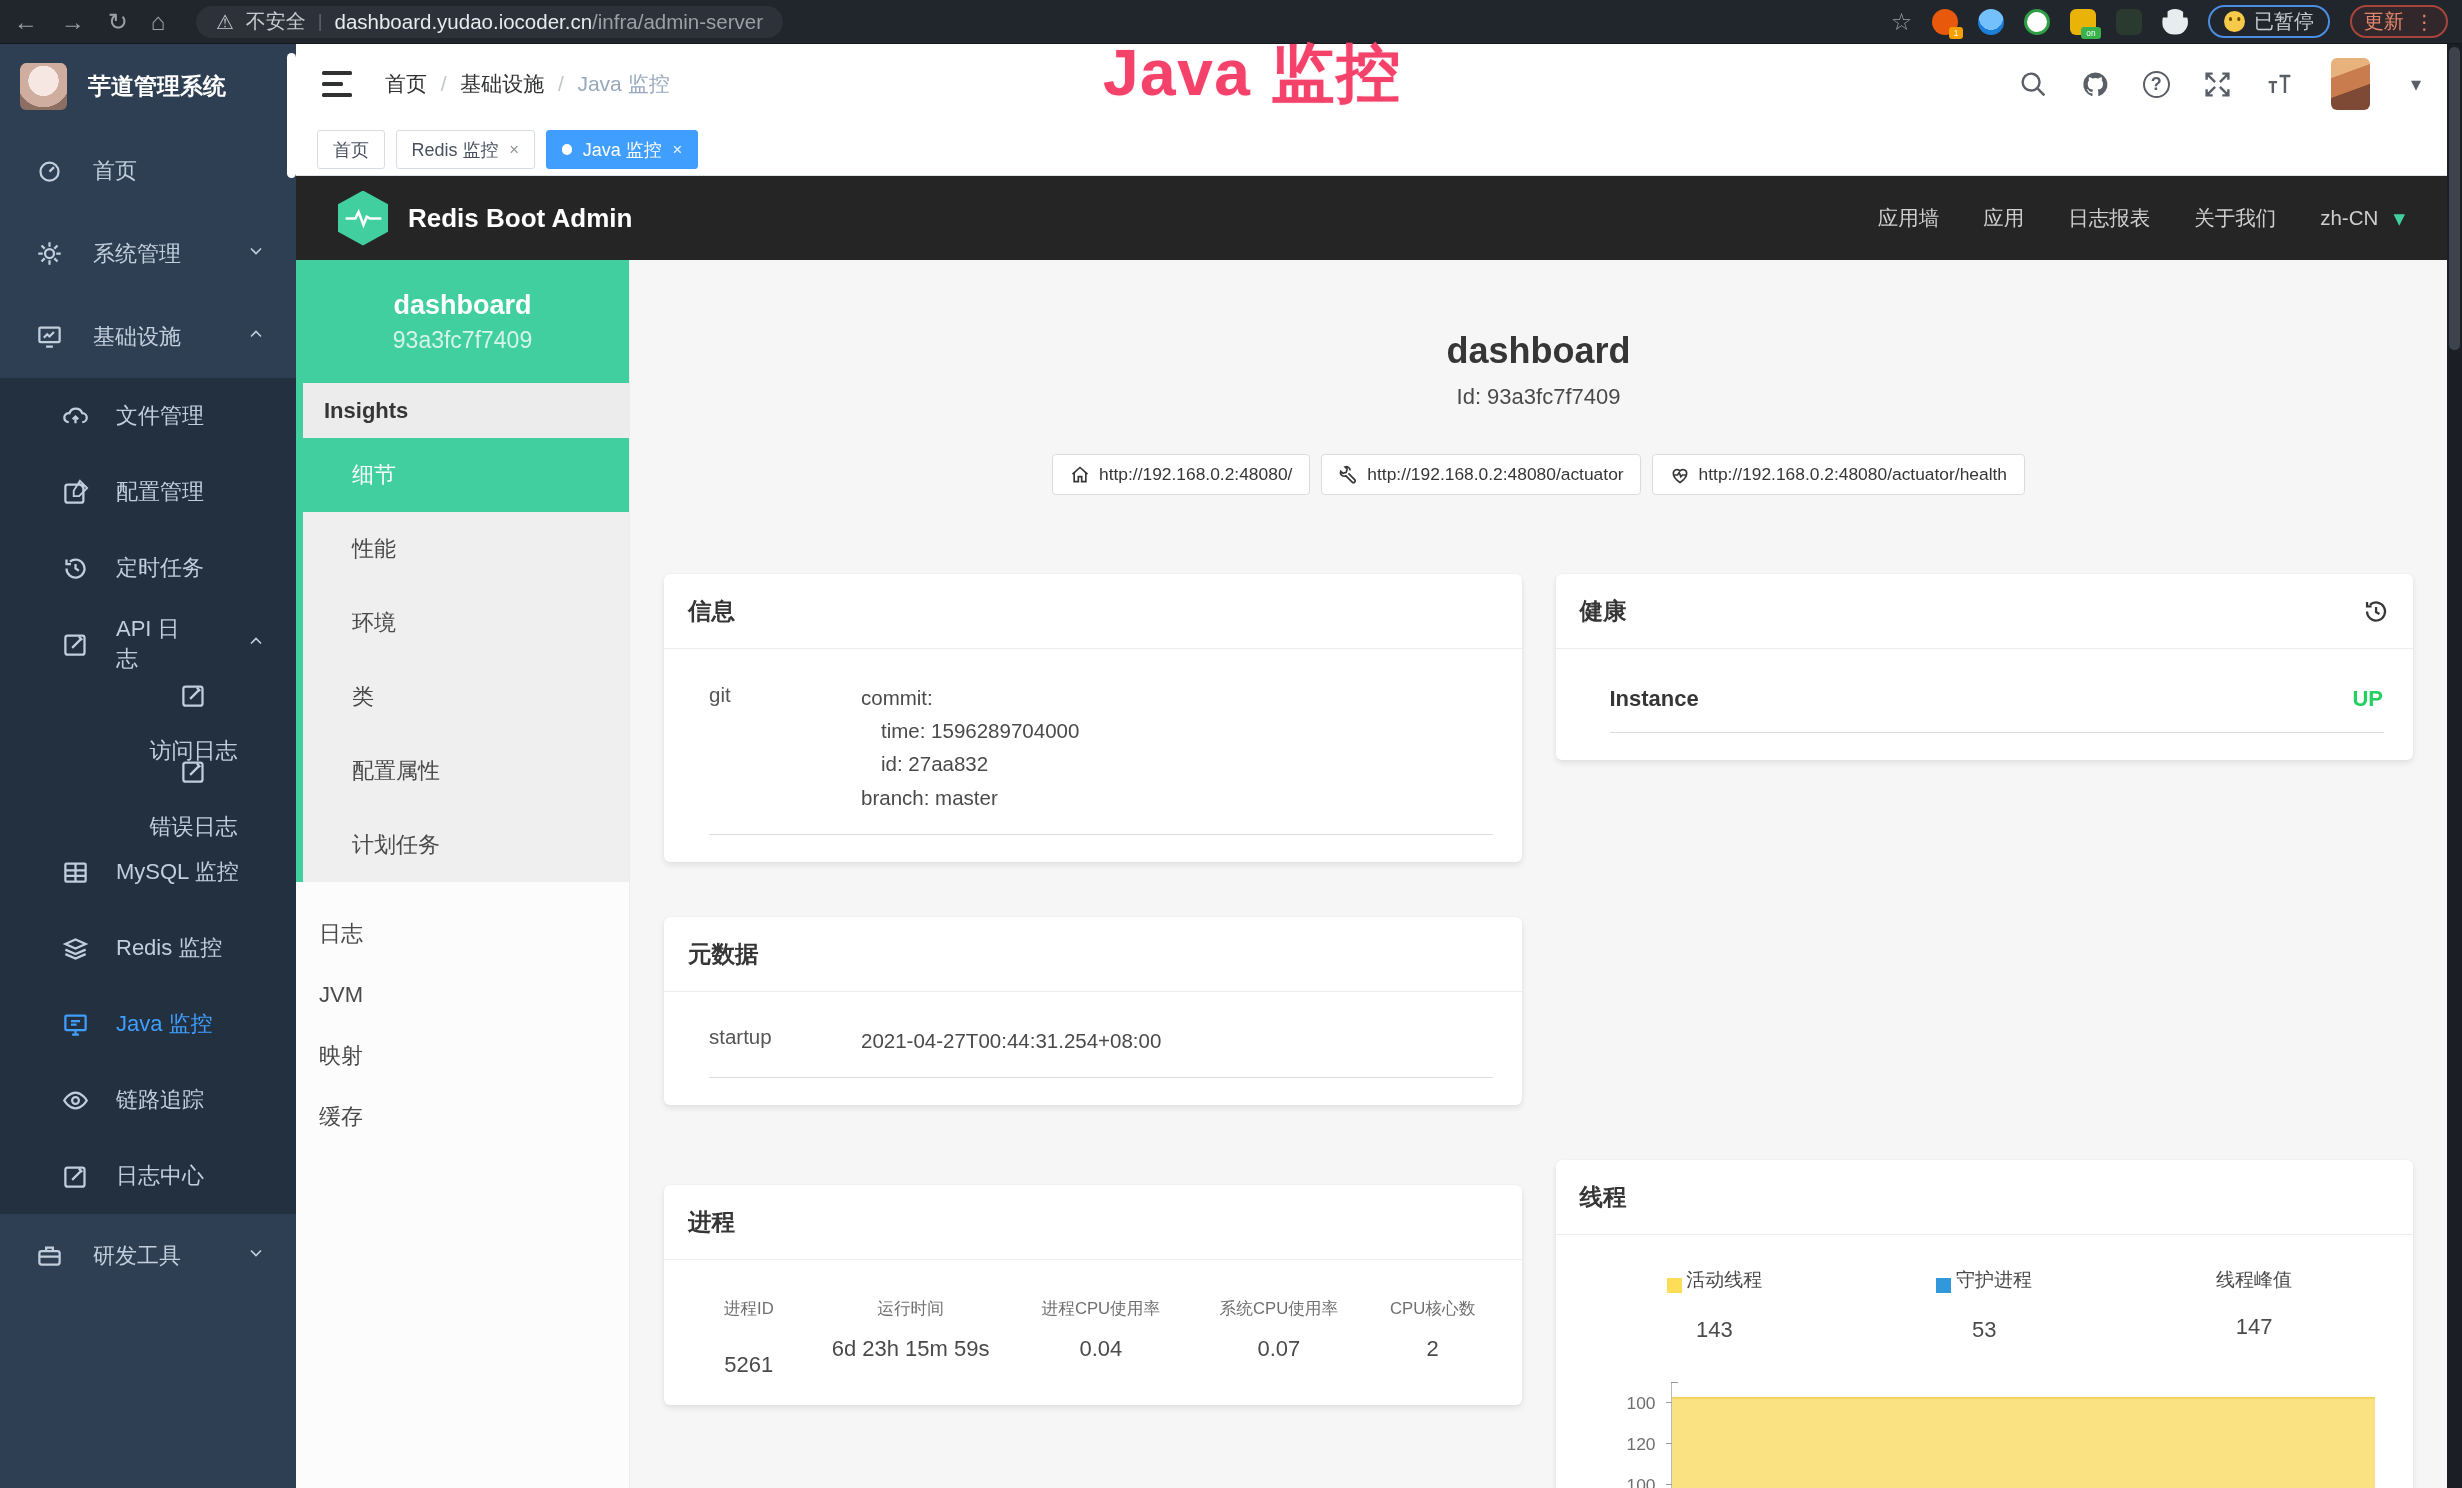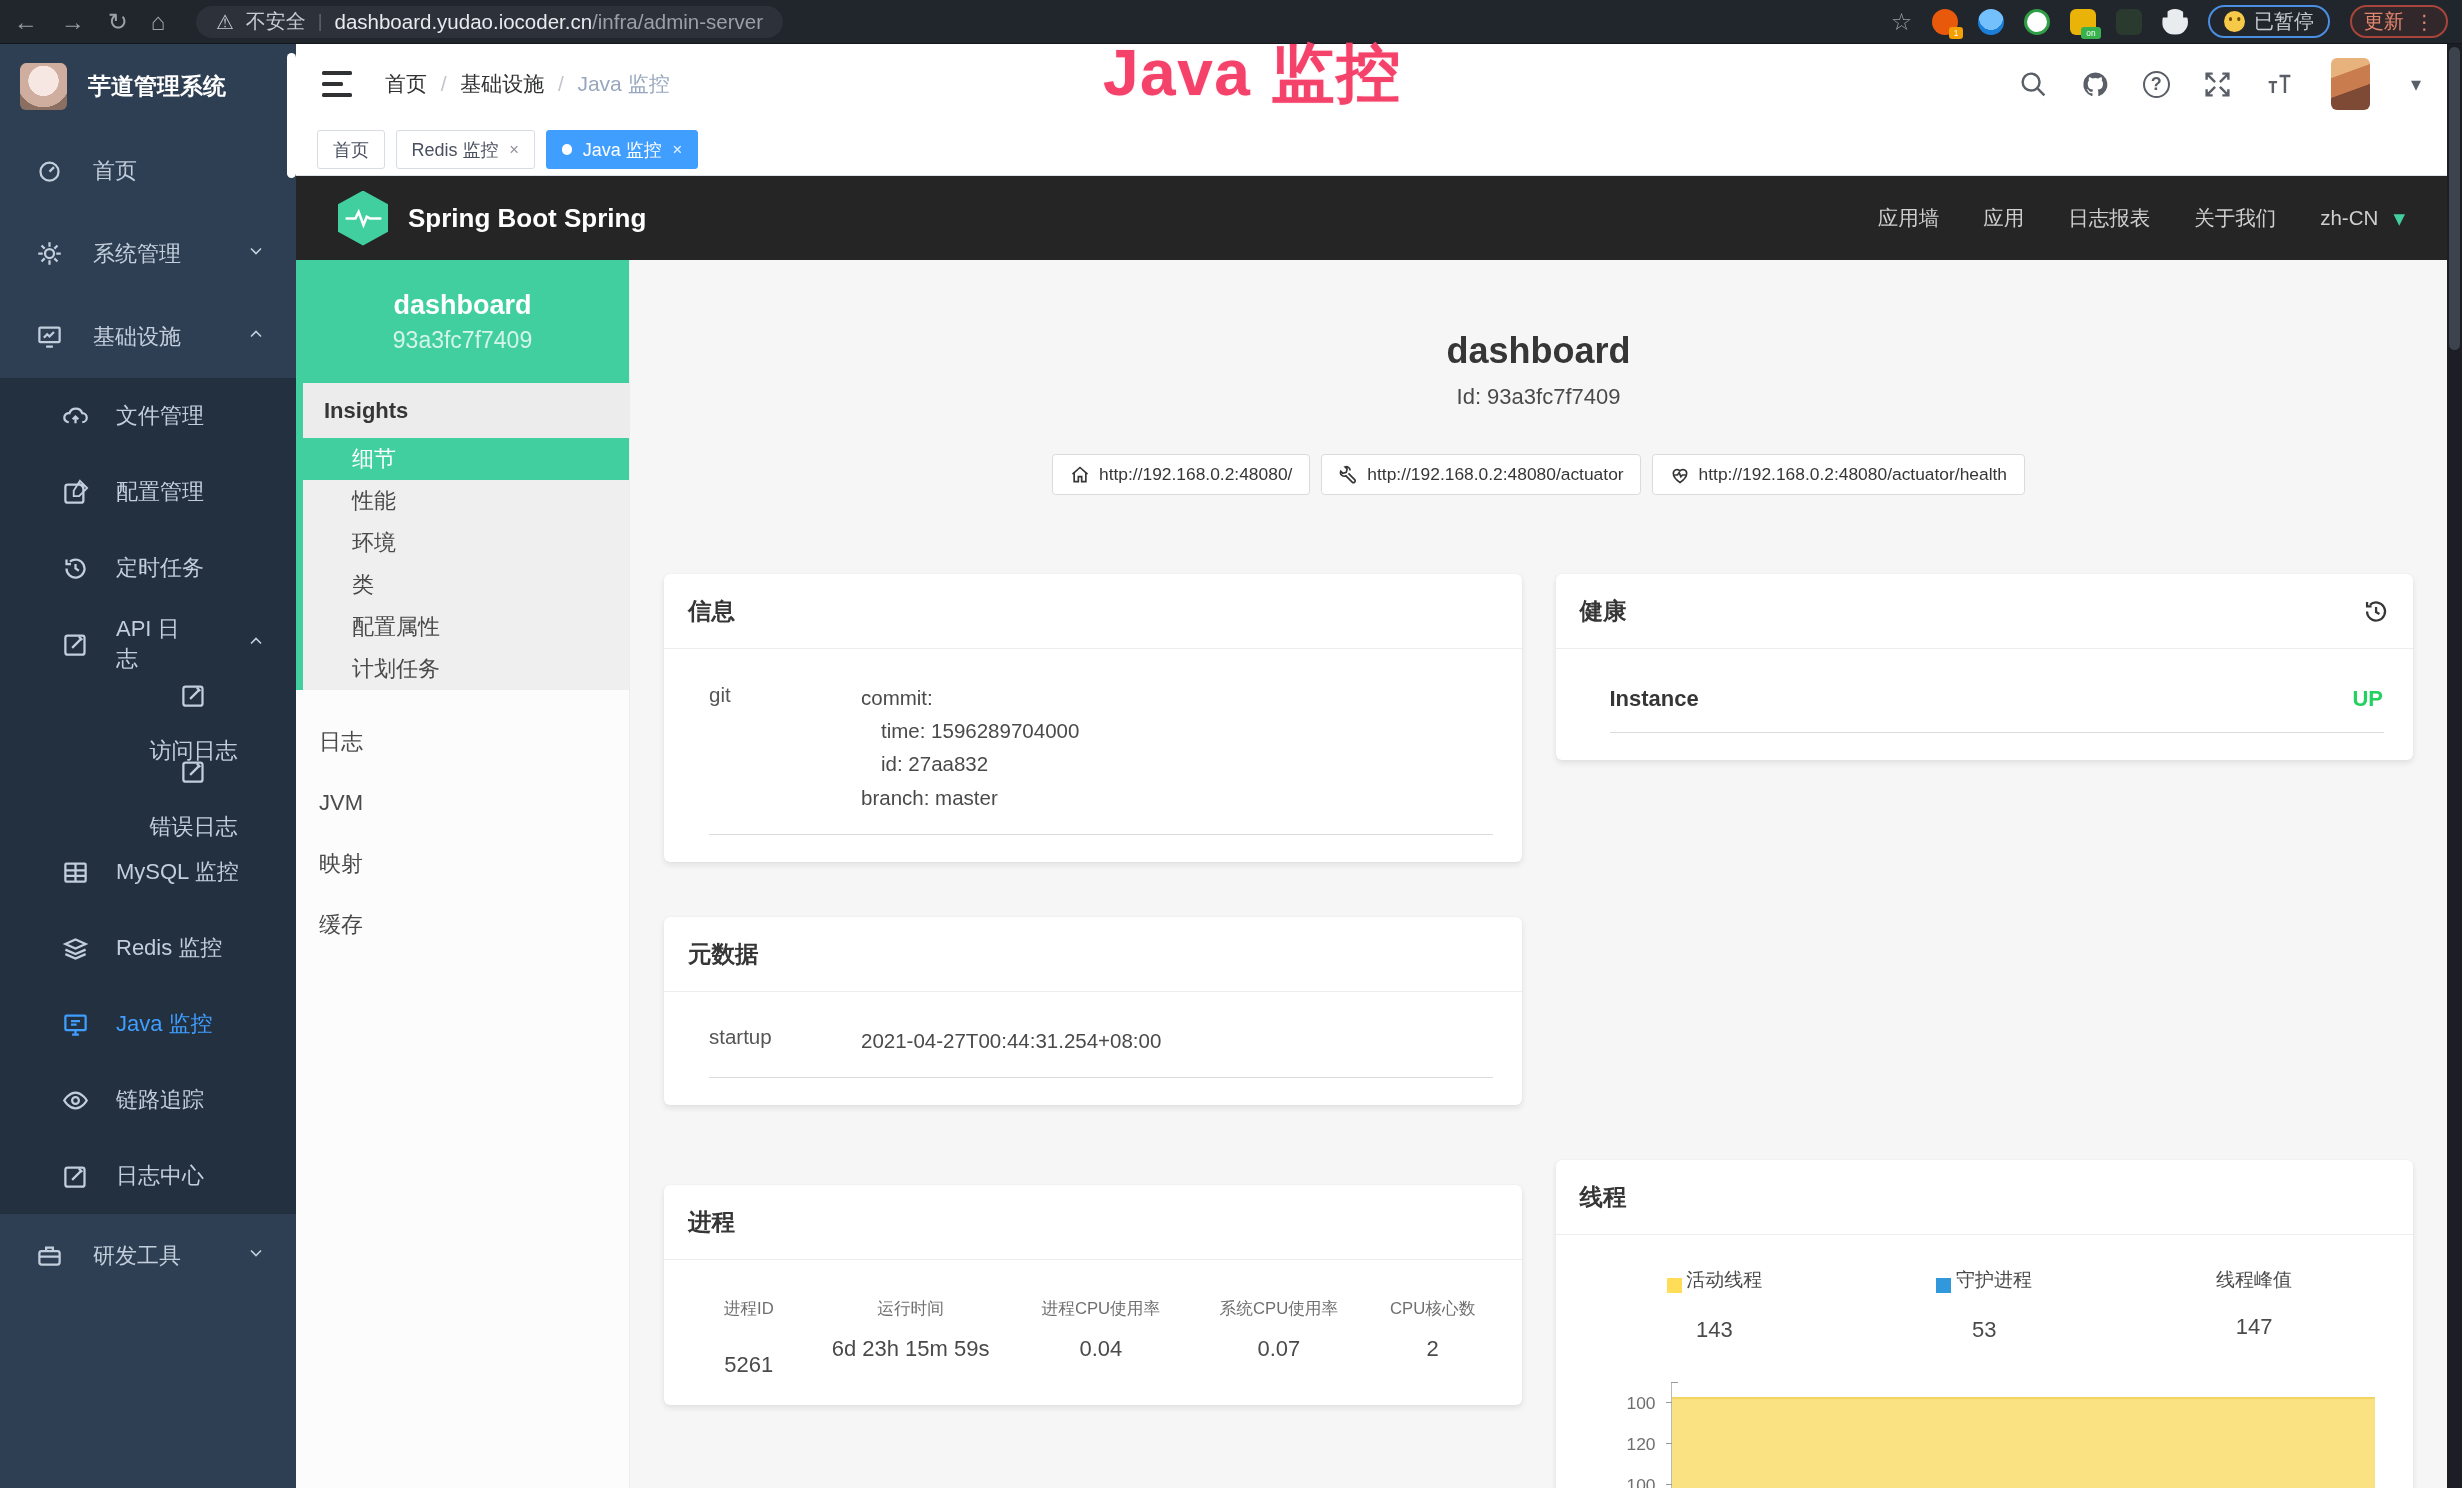--- a/index.html
+++ b/index.html
@@ -100,21 +100,21 @@
   
   .sba-body { flex:1; display:flex; min-height:0; }
   .sba-side { width:334px; flex:none; background:#fcfcfc; border-right:1.5px solid #ececec; }
   .inst-head { height:123px; background:#42cfa0; display:flex; flex-direction:column; align-items:center;
                justify-content:center; gap:6px; }
   .inst-name { color:#fff; font-size:27px; font-weight:bold; }
   .inst-id { color:rgba(255,255,255,.78); font-size:23px; }
   .insights-group { border-left:7.6px solid #42cfa0; background:#efefef; }
   .g-head { height:55px; display:flex; align-items:center; padding-left:21px; font-size:22px; font-weight:bold;
             color:#363636; background:#ececec; }
-  .g-item { height:42px; display:flex; align-items:center; padding-left:49px; font-size:22px; color:#4a4a4a; }
+  .g-item { height:74px; display:flex; align-items:center; padding-left:49px; font-size:22px; color:#4a4a4a; }
   .g-item.active { background:#42cfa0; color:#fff; }
   .side-item { height:61px; display:flex; align-items:center; padding-left:23px; font-size:22px; color:#4a4a4a; }
   .side-gap { height:21px; }
 
   
   .sba-content { flex:1; background:#f6f6f6; overflow:hidden; padding:0 34px; }
   .page-title { margin-top:70px; text-align:center; font-size:36px; font-weight:bold; color:#363636; }
   .page-id { margin-top:12px; text-align:center; font-size:22px; color:#4a4a4a; }
   .url-row { margin-top:44px; display:flex; justify-content:center; gap:10.6px; }
   .url-btn { display:flex; align-items:center; gap:9px; height:41px; padding:0 16.7px; background:#fff;
@@ -388,21 +388,21 @@
         <span class="x">×</span>
       </span>
     </div>
 
     <div class="sba-header">
       <span class="hexlogo">
         <svg viewBox="0 0 24 12" fill="none" stroke="#fff" stroke-width="1.6">
             <polyline points="1,6 7,6 9,2 12,10 14,5 16,6 23,6"></polyline>
           </svg>
       </span>
-      <span class="sba-brand">Spring Boot Spring</span>
+      <span class="sba-brand">Redis Boot Admin</span>
       <span class="spacer"></span>
       <span class="sba-nav">
         <span>应用墙</span>
         <span>应用</span>
         <span>日志报表</span>
         <span>关于我们</span>
         <span class="sba-lang">
           <span>zh-CN</span>
           <span class="caret">▾</span>
         </span>

